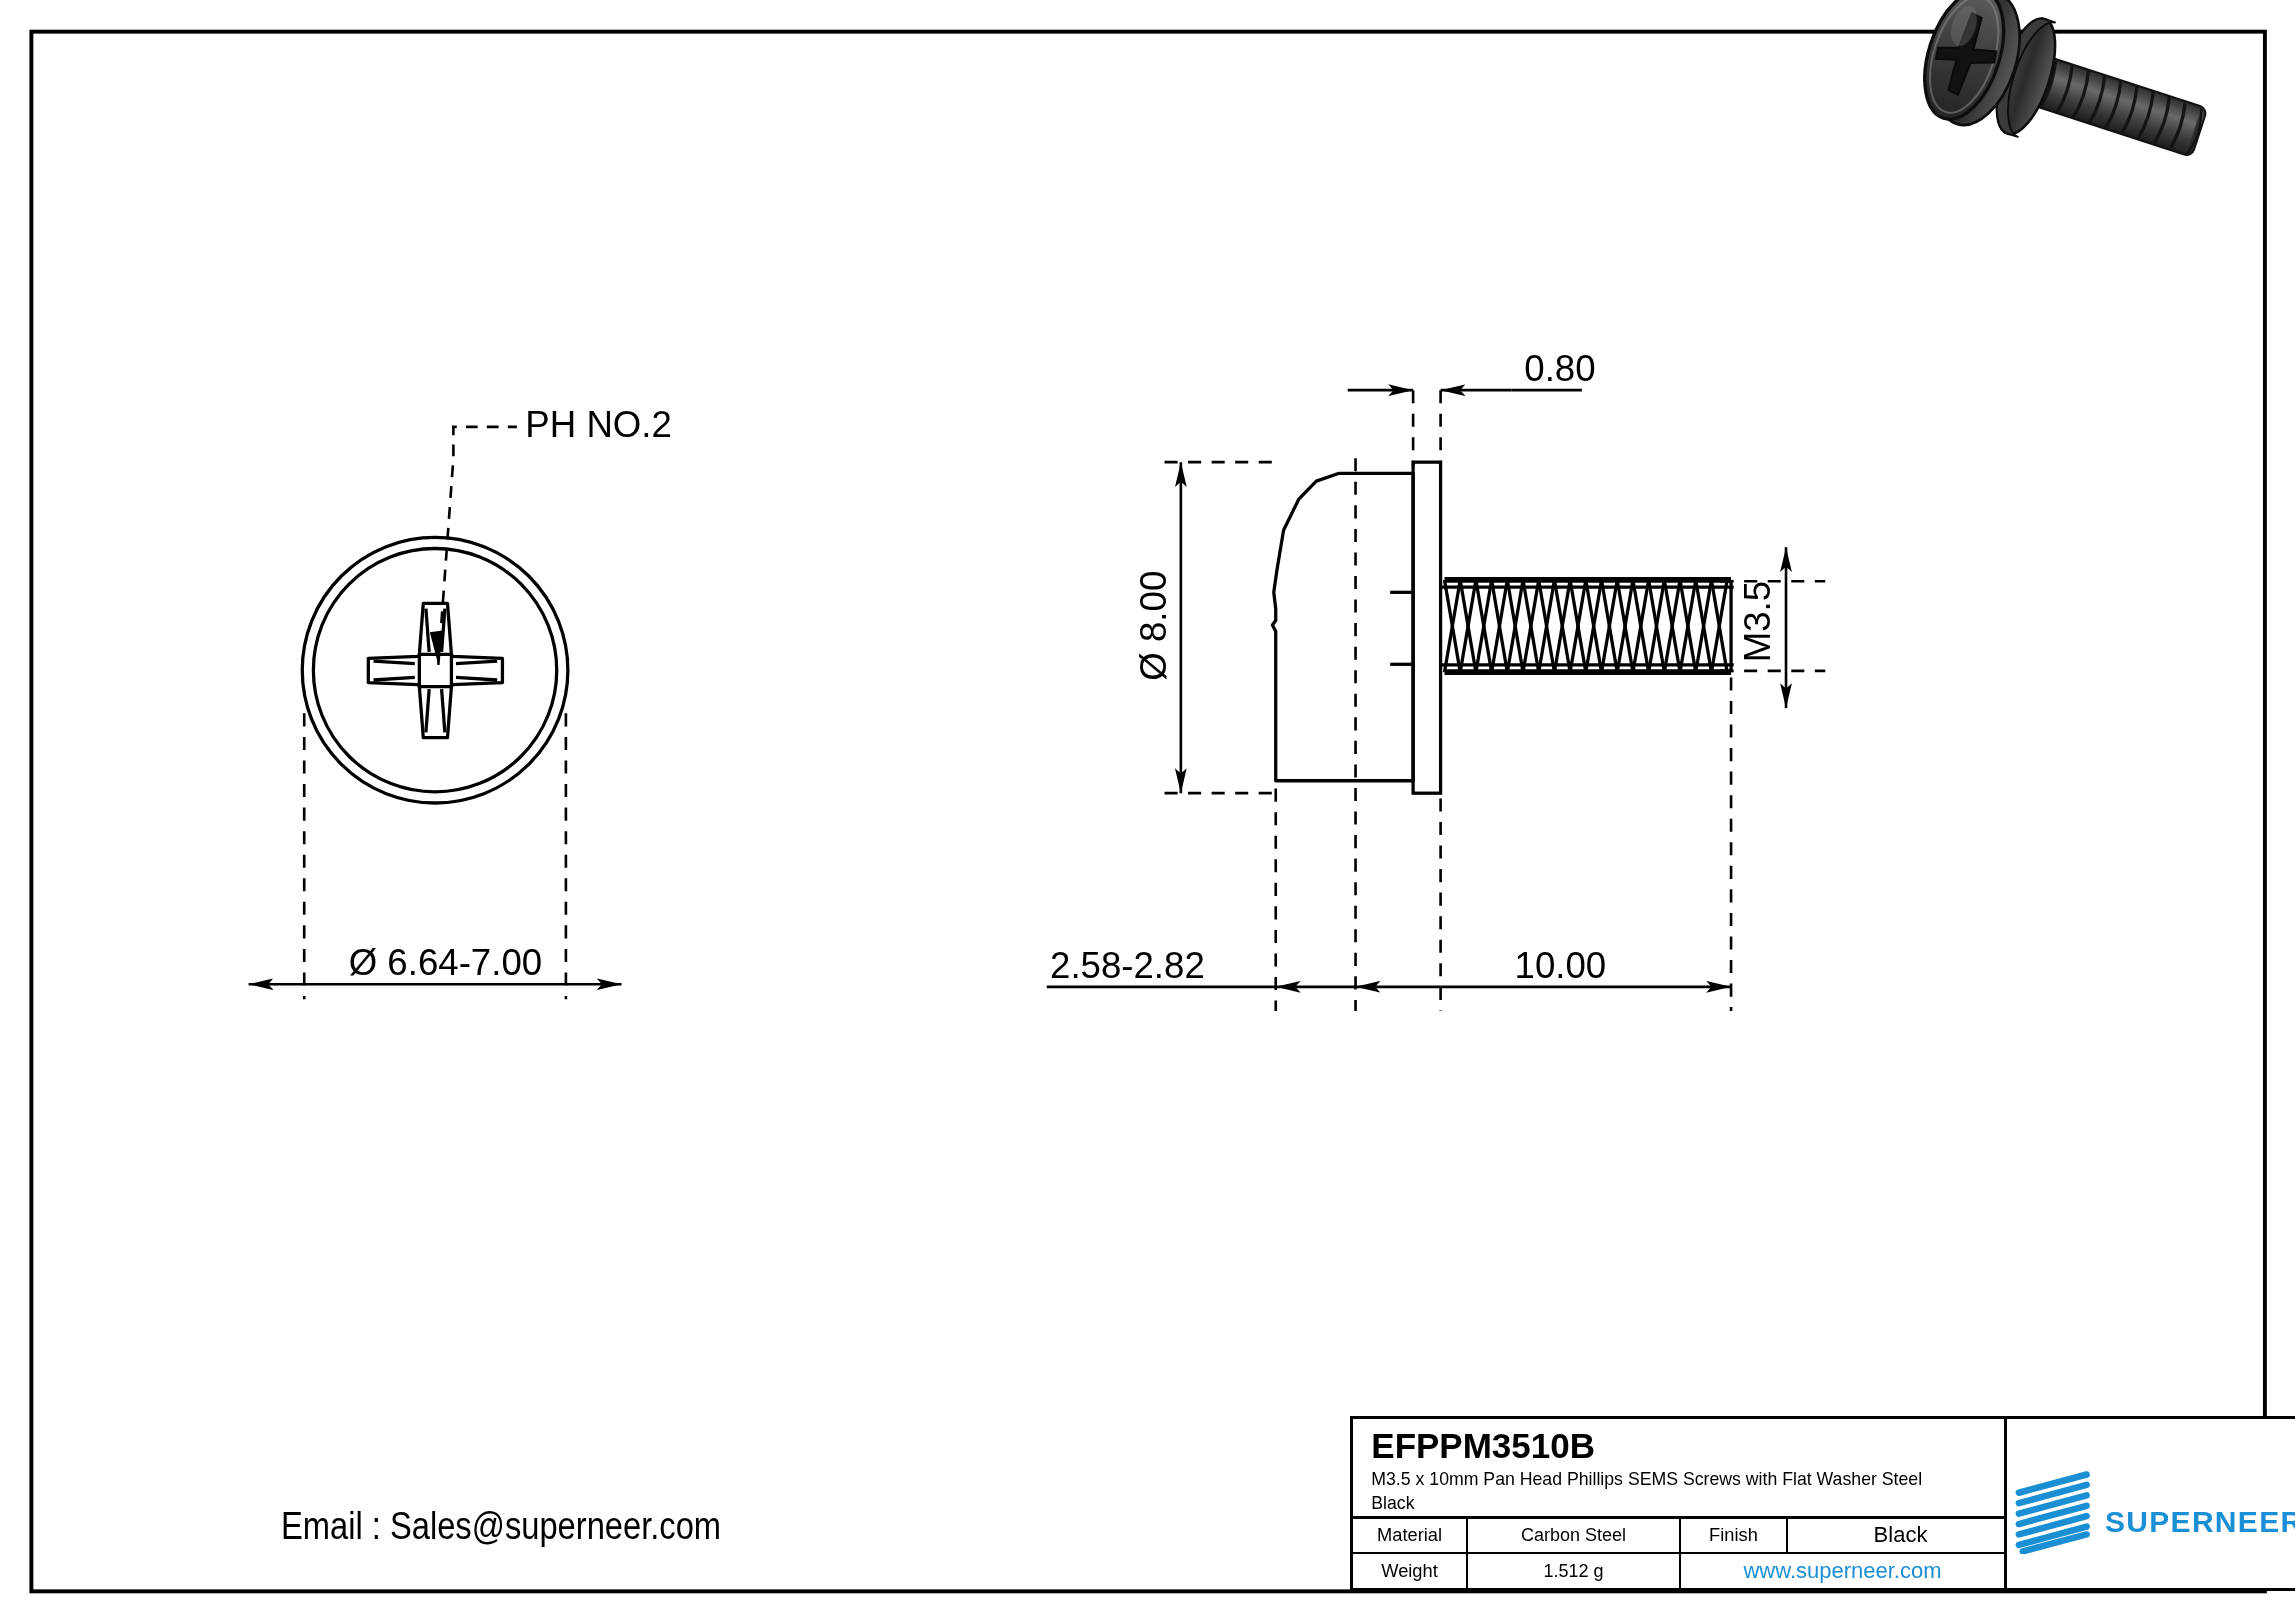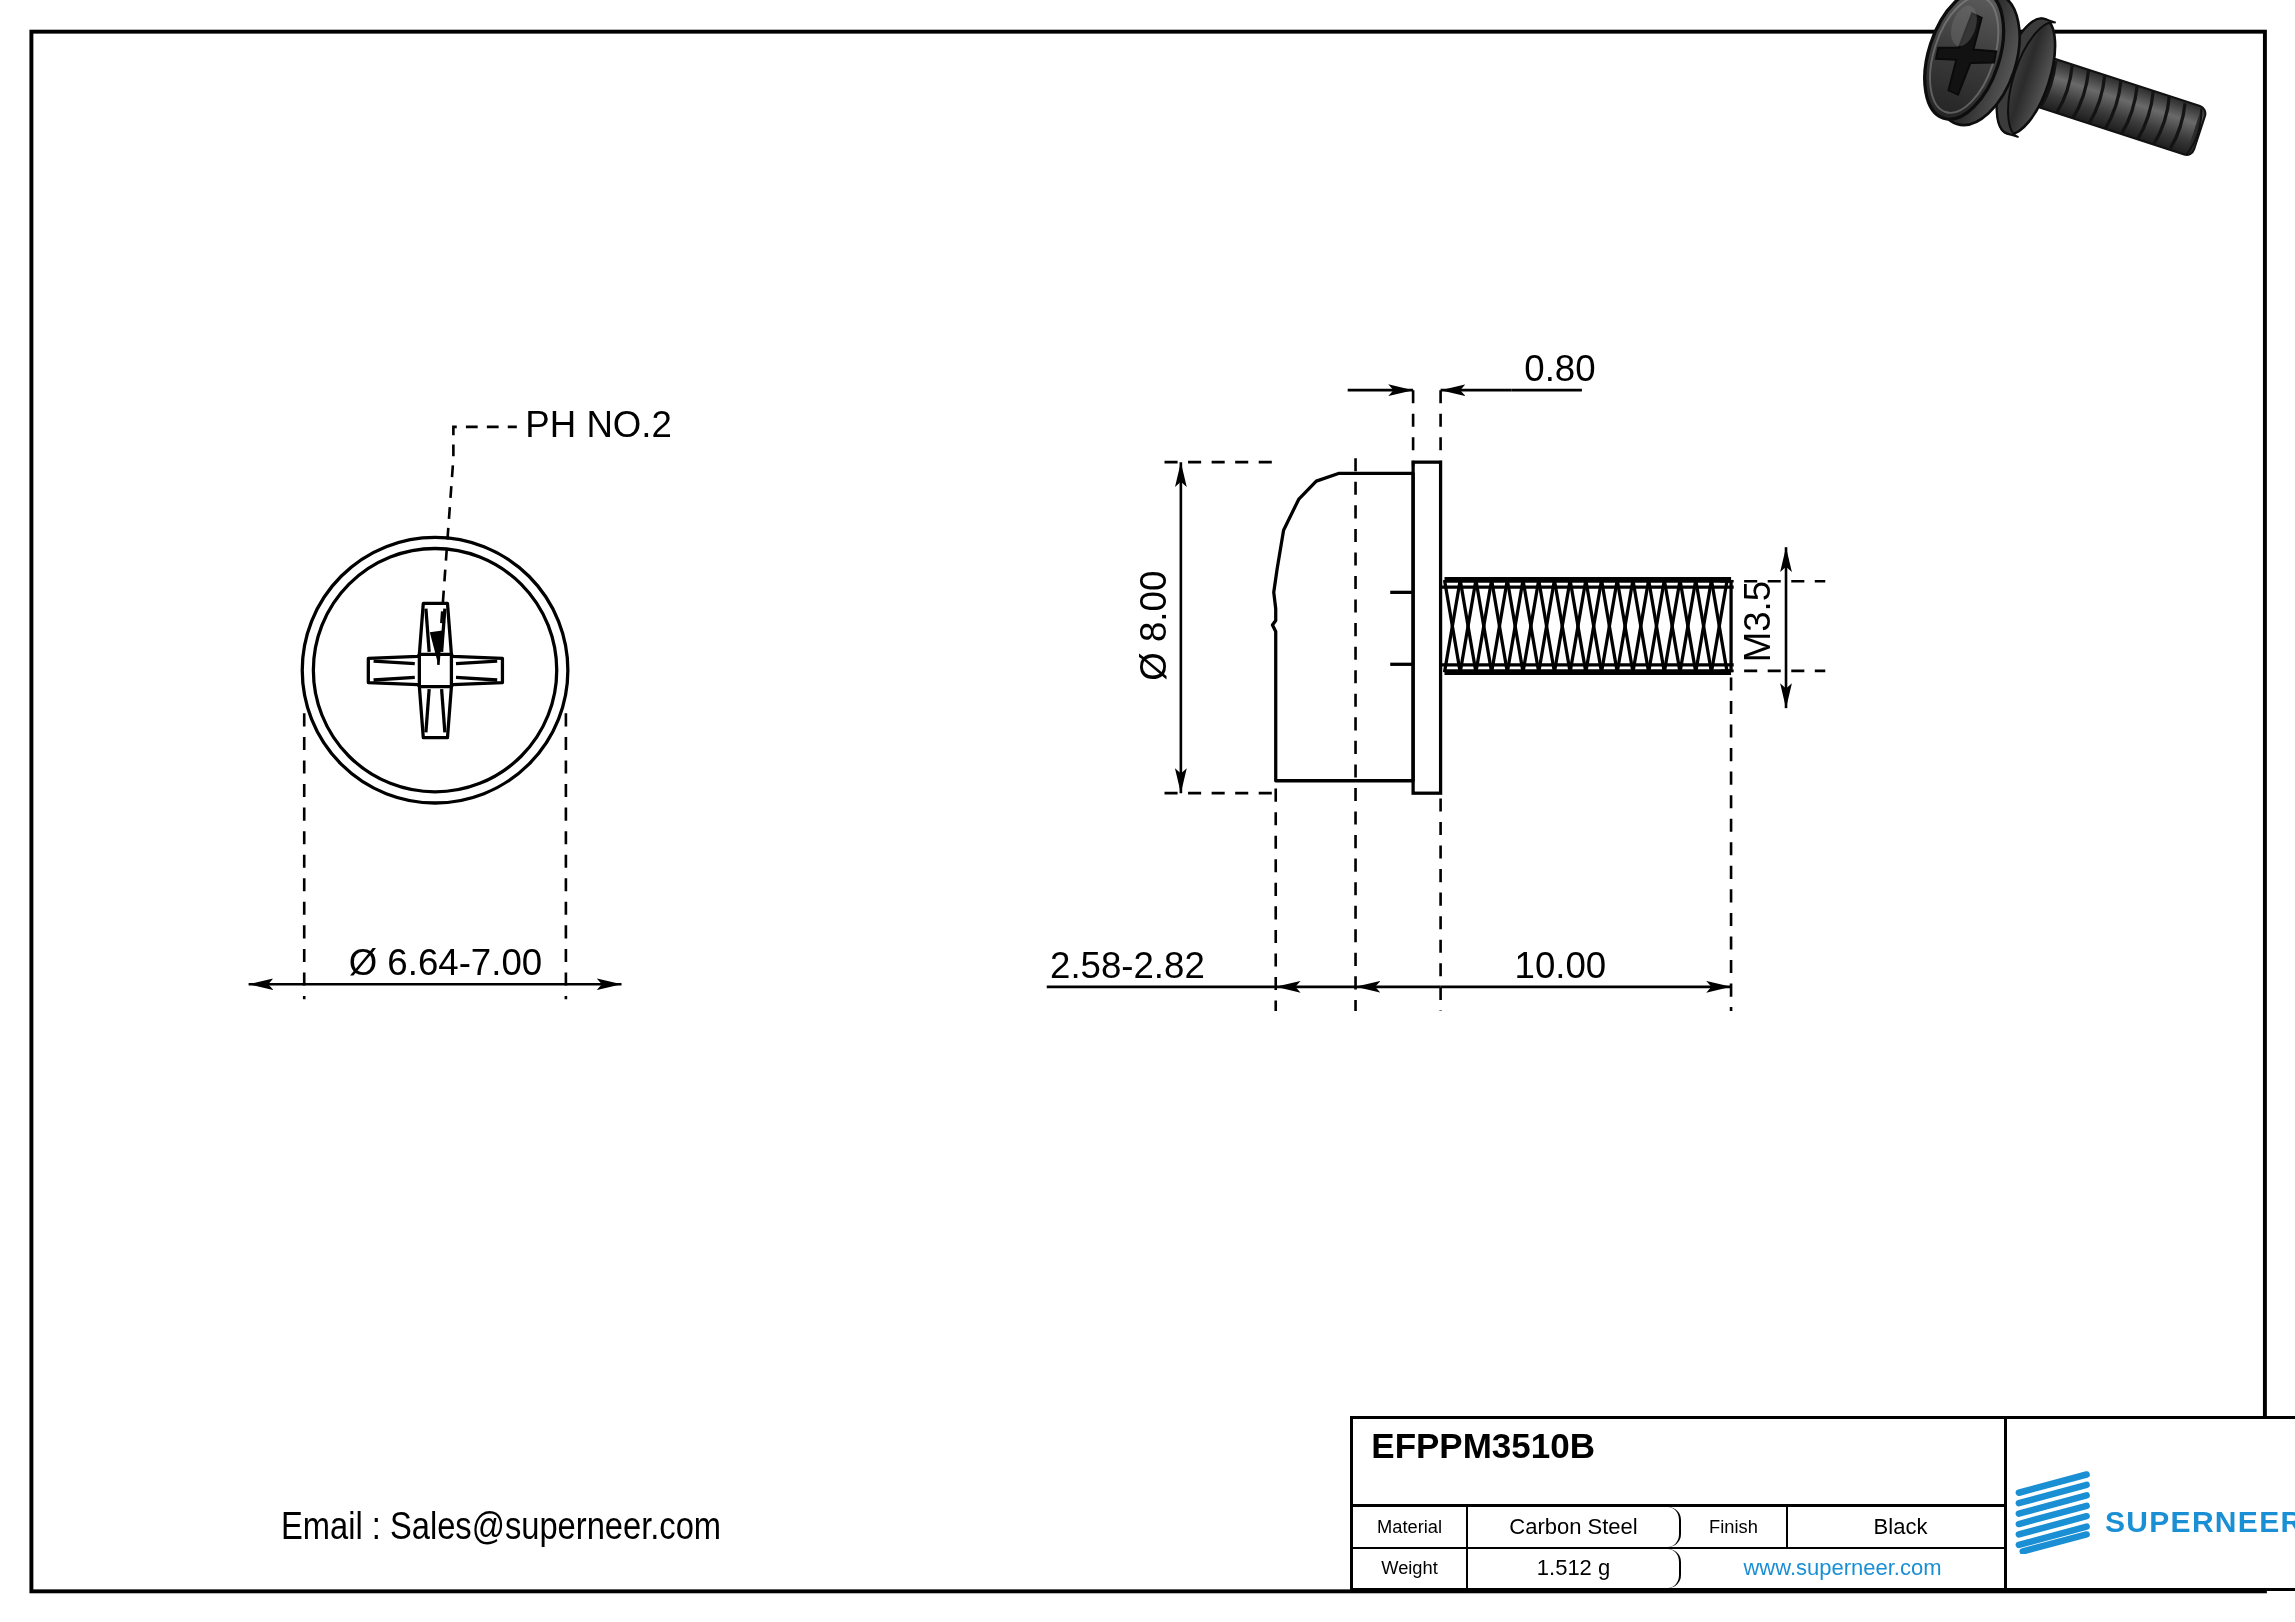--- a/index.html
+++ b/index.html
@@ -15,21 +15,21 @@
   .tb-upper{flex:0 0 88px;box-sizing:border-box;border-bottom:3.3px solid #000;padding:6.5px 0 0 18.3px;}
   .tb-code{font-size:35px;font-weight:bold;letter-spacing:0px;line-height:39px;color:#000;
            font-family:"Liberation Sans",sans-serif;}
   .tb-desc{font-size:17.7px;line-height:23.6px;color:#000;margin-top:3.9px;max-width:589px;}
   .tb-rows{flex:1;display:flex;flex-direction:column;}
   .tb-row{flex:1;display:flex;box-sizing:border-box;}
   .tb-row.r1{border-bottom:2.6px solid #000;}
   .cell{box-sizing:border-box;display:flex;align-items:center;justify-content:center;
         font-size:19.6px;color:#000;}
   .c-lbl{width:115px;border-right:2.6px solid #000;font-size:18.3px;}
-  .c-val{width:213px;border-right:2.6px solid #000;font-size:22px;border-radius:13px;}
+  .c-val{width:213px;border-right:2.6px solid #000;font-size:18px;}
   .c-lbl2{width:107px;border-right:2.6px solid #000;font-size:18.3px;}
   .c-val2{flex:1;font-size:22px;margin-left:9px;}
   .c-web{flex:1;color:#1a8fd4;font-size:22px;}
   .tb-right{flex:1;display:flex;flex-direction:row;align-items:center;justify-content:flex-start;
             padding-top:14.4px;}
   .logo-mark{width:98px;height:86px;}
   .logo-word{margin-top:23.6px;font-size:30px;font-weight:bold;color:#1a8fd4;letter-spacing:1.3px;
              font-family:"Liberation Sans",sans-serif;}
 
   .email{position:absolute;left:281px;top:1505px;font-size:38px;color:#000;
@@ -208,20 +208,21 @@
     </g>
   </svg>
 
   <div class="email">Email : Sales@superneer.com</div>
 
   <div class="titleblock">
 
     <div class="tb-left">
       <div class="tb-upper">
         <div class="tb-code">EFPPM3510B</div>
+        <div class="tb-desc">M3.5 x 10mm Pan Head Phillips SEMS Screws with  Flat Washer Steel Black</div>
       </div>
 
       <div class="tb-rows">
         <div class="tb-row r1">
           <div class="cell c-lbl">Material</div>
           <div class="cell c-val">Carbon Steel</div>
           <div class="cell c-lbl2">Finish</div>
           <div class="cell c-val2">Black</div>
         </div>
         <div class="tb-row r2">

